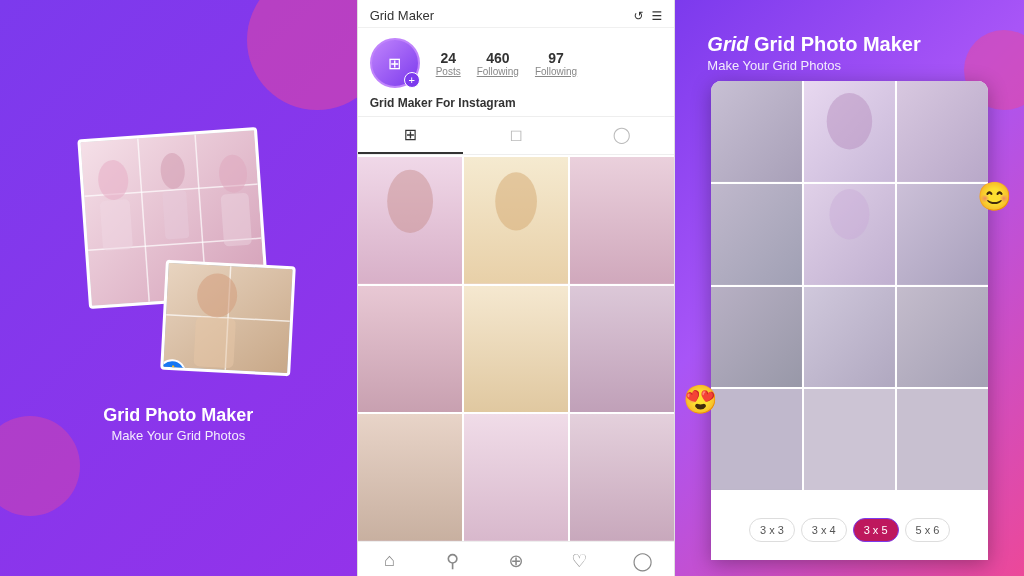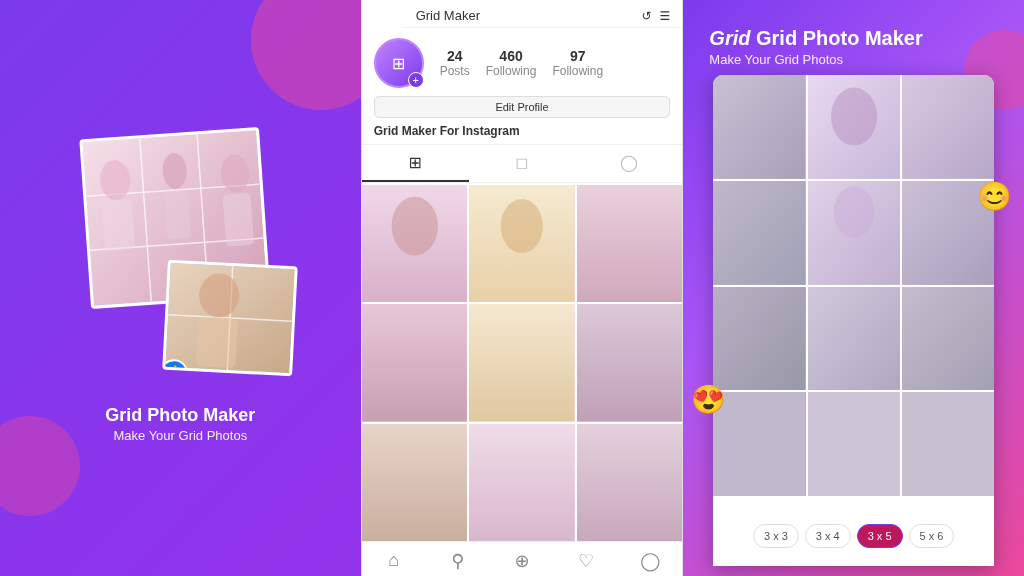--- a/index.html
+++ b/index.html
@@ -118,21 +118,20 @@
     }
 
     .app-header {
       display: flex;
       align-items: center;
       justify-content: space-between;
       padding: 8px 12px 4px;
       font-size: 12px;
       color: #333;
       border-bottom: 1px solid #f0f0f0;
-      margin-left: 42px;
     }
     .app-header-title { font-size: 13px; font-weight: 500; }
     .app-header-icons { display: flex; gap: 8px; align-items: center; }
 
     .profile-section {
       padding: 10px 12px 6px;
       display: flex;
       align-items: center;
       gap: 16px;
     }
@@ -166,22 +165,23 @@
     }
     .stat-item {
       text-align: center;
     }
     .stat-num {
       font-size: 14px;
       font-weight: bold;
       color: #333;
     }
     .stat-label {
-      font-size: 12px;
+      font-size: 10px;
       color: #888;
+      text-decoration: underline;
     }
 
     .edit-profile-btn {
       margin: 2px 12px 4px;
       background: #f5f5f5;
       border: 1px solid #ddd;
       border-radius: 5px;
       text-align: center;
       font-size: 11px;
       color: #333;
@@ -249,21 +249,21 @@
       text-align: center;
       font-size: 18px;
       color: #888;
     }
 
     
     .panel-right {
       background: linear-gradient(135deg, #7c3aed 0%, #a855f7 40%, #ec4899 100%);
       display: flex;
       flex-direction: column;
-      padding: 10px;
+      padding: 16px;
       position: relative;
       overflow: hidden;
     }
 
     .right-header-text {
       padding: 16px 16px 8px;
       color: white;
       z-index: 2;
       position: relative;
     }
@@ -455,21 +455,20 @@
           <div class="stat-num">460</div>
           <div class="stat-label">Following</div>
         </div>
         <div class="stat-item">
           <div class="stat-num">97</div>
           <div class="stat-label">Following</div>
         </div>
       </div>
     </div>
 
-    <div class="edit-profile-btn">Edit Profile</div>
 
     <div class="profile-name">Grid Maker For Instagram</div>
 
     <div class="tab-icons">
       <div class="tab-icon-item active">⊞</div>
       <div class="tab-icon-item">◻</div>
       <div class="tab-icon-item">◯</div>
     </div>
 
     <div class="instagram-grid">

